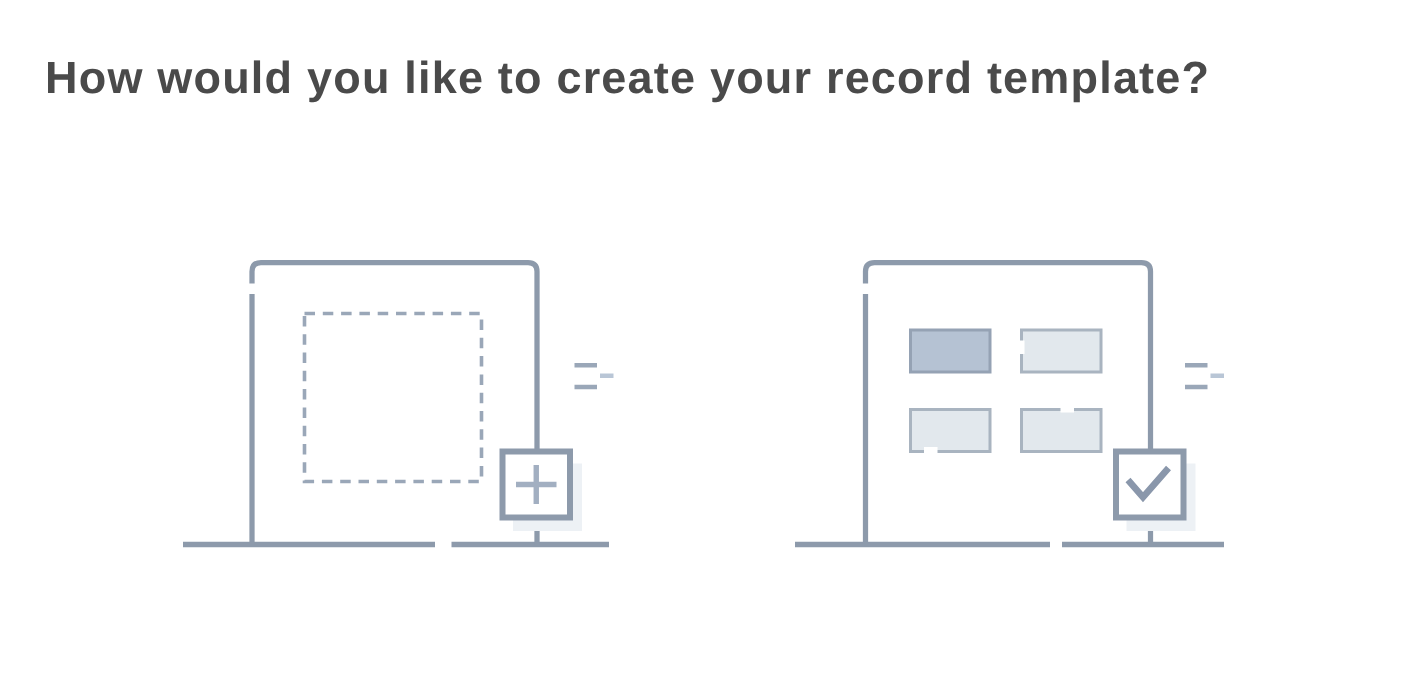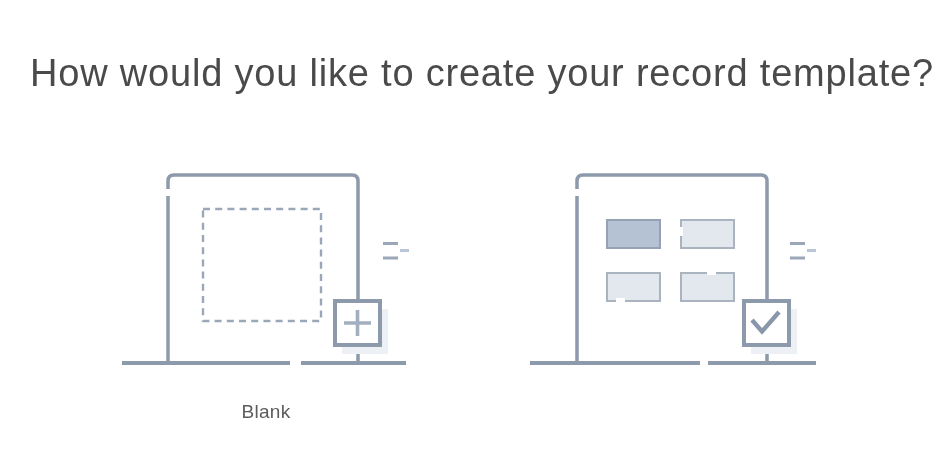--- a/index.html
+++ b/index.html
@@ -16,22 +16,22 @@
     --rect-pale-fill:#e2e8ed;
     --rect-pale-border:#a9b4c0;
     --background:#ffffff;
   }
   *{box-sizing:border-box;margin:0;padding:0;}
   html,body{width:948px;height:460px;background:var(--background);overflow:hidden;
     font-family:"Liberation Sans", sans-serif;}
   .stage{position:relative;width:948px;height:460px;background:var(--background);}
   .heading{
     position:absolute;left:30px;top:36px;
-    font-size:38px;font-weight:400;letter-spacing:0.8px;
-    color:var(--heading-text);white-space:nowrap;margin-top:16px;
+    font-size:30px;font-weight:700;letter-spacing:0.8px;
+    color:var(--heading-text);white-space:nowrap;
   }
   .option{position:absolute;top:150px;width:312px;cursor:pointer;}
   .option-blank{left:110px;}
   .option-template{left:515px;}
   .option svg{display:block;}
   .option-label{
     margin-top:29px;text-align:center;
     font-size:19px;color:var(--label-text);letter-spacing:0.3px;
   }
   
@@ -70,21 +70,20 @@
       <g>
         <path class="speed" d="M383,243.5 H398 M383,258 H398"></path>
         <path class="speed-faint" d="M400,250.5 H409"></path>
       </g>
       <g>
         <rect class="shadow" x="342" y="309" width="46" height="45"></rect>
         <rect class="icon-box" x="335" y="301" width="45" height="44"></rect>
         <path class="plus" d="M344,323 H371 M357.5,310 V336"></path>
       </g>
     </svg>
-    <div class="option-label">Blank</div>
   </div>
 
   <div class="option option-template">
     <svg width="312" height="222" viewBox="515 150 312 222" xmlns="http://www.w3.org/2000/svg">
       <g>
         <path class="ground" d="M530,363 H700 M708,363 H816"></path>
       </g>
       <g>
         <path class="ln" d="M577,196 L577,363"></path>
         <path class="ln" d="M577,189 L577,181 Q577,175 583,175 L761,175 Q767,175 767,181 L767,363"></path>

